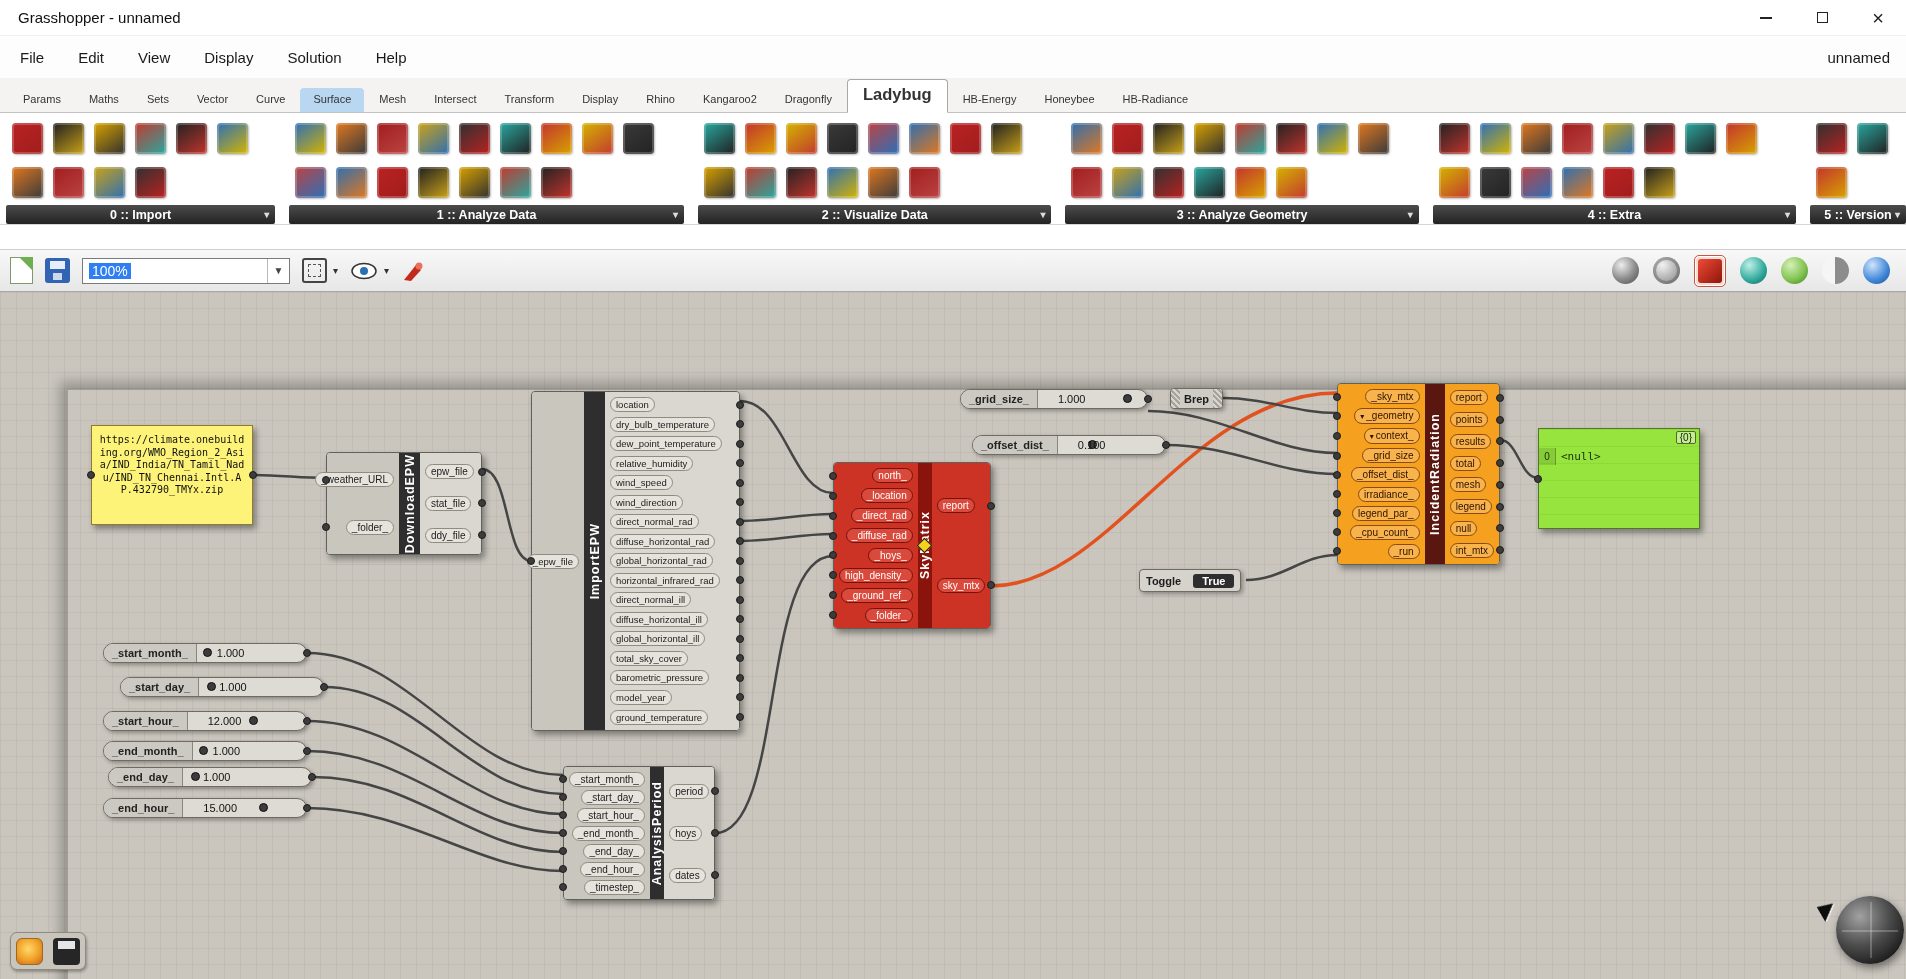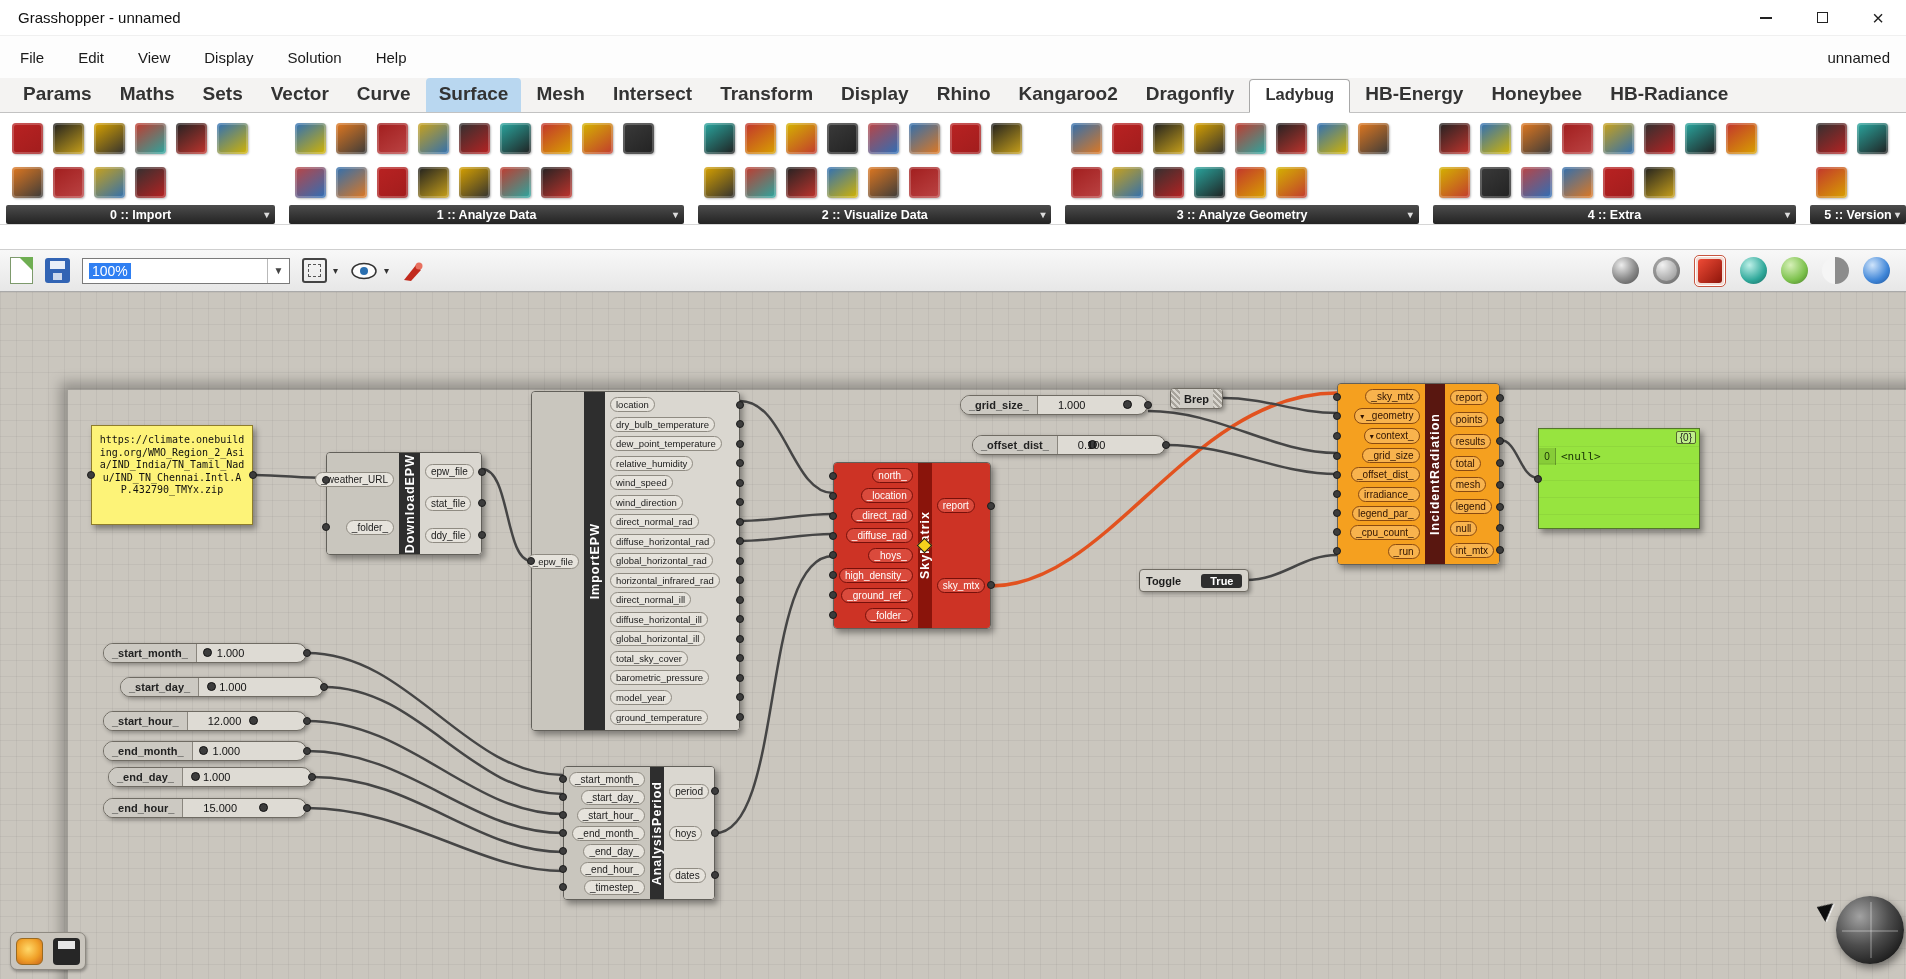--- a/index.html
+++ b/index.html
@@ -15,21 +15,21 @@
   .ic-close { font-size:20px; color:#222; line-height:1; }
 
   
   .menubar { height:42px; background:#fdfdfd; display:flex; align-items:center; }
   .menus { display:flex; margin-left:20px; gap:34px; }
   .menu-item { font-size:15px; color:#1a1a1a; cursor:default; }
   .docname { margin-left:auto; margin-right:16px; font-size:15px; color:#1a1a1a; }
 
   
   .tabbar { height:35px; background:#f4f3f2; display:flex; align-items:flex-end; padding-left:10px; gap:2px; border-bottom:1px solid #c2c2c2; }
-  .tab { font-size:19px; color:#333; padding:5px 13px 7px; border-radius:4px 4px 0 0; white-space:nowrap;font-weight:bold; }
+  .tab { font-size:11px; color:#333; padding:5px 13px 7px; border-radius:4px 4px 0 0; white-space:nowrap; }
   .tab.hover { background:#b9d7f0; }
   .tab.active { background:#ffffff; border:1px solid #a8a8a8; border-bottom:1px solid #fff; margin-bottom:-1px; font-weight:bold; font-size:16.5px; padding:5px 15px 8px; }
 
   
   .ribbon { height:112px; background:#ffffff; display:flex; padding:2px 0 0 6px; gap:14px; border-bottom:1px solid #d6d6d6; }
   .rgroup { display:flex; flex-direction:column;font-weight:bold; }
   .ricons { flex:1; display:flex; flex-wrap:wrap; align-content:space-around; gap:6px 10px; padding:4px 6px; }
   .ricon { width:31px; height:31px; border-radius:4px; box-shadow:inset 0 0 0 2px rgba(255,255,255,.22), 1px 1px 2px rgba(0,0,0,.25); }
   .rlabel { height:19px; background:linear-gradient(#4c4c4c,#232323); color:#fff; font-size:12.5px; display:flex; align-items:center; justify-content:center; border-radius:2px; position:relative; }
   .rlabel .caret { position:absolute; right:6px; font-size:10px; color:#ddd; }
@@ -115,21 +115,21 @@
   .slider { position:absolute; display:flex; height:20px; border:1px solid #6f6b63; border-radius:10px; background:#dedbd4; box-shadow:2px 2px 4px rgba(0,0,0,.32); }
   .slabel { background:#ccc9c2; border-right:1px solid #8a867e; border-radius:10px 0 0 10px; padding:0 8px; font-size:11px; line-height:18px; font-weight:bold; color:#222; white-space:nowrap; }
   .strack { flex:1; position:relative; }
   .sknob { position:absolute; top:50%; width:9px; height:9px; margin-top:-5px; border-radius:50%; background:#3c3c3c; border:1px solid #111; }
   .sval { position:absolute; left:20px; line-height:18px; font-size:11px; font-weight:normal; color:#111; }
   .sgrip { position:absolute; right:-5px; top:50%; margin-top:-4px; width:8px; height:8px; border-radius:50%; background:#3c3c3c; border:1px solid #1d1d1d; }
 
   .capsule { position:absolute; display:flex; align-items:center; justify-content:center; background:#cfccc5; border:1px solid #6f6b63; border-radius:4px; font-size:11px; font-weight:bold; color:#1c1c1c; box-shadow:2px 2px 4px rgba(0,0,0,.32); }
   .capsule .hatch { position:absolute; top:0; bottom:0; width:9px; background:repeating-linear-gradient(45deg,#a8a49c 0 2px,#d8d5ce 2px 4px); }
   .capsule .hatch.l { left:0; border-radius:3px 0 0 3px; } .capsule .hatch.r { right:0; border-radius:0 3px 3px 0; }
-  .toggle { position:absolute; display:flex; align-items:center; gap:20px; height:23px; background:#d6d3cc; border:1px solid #6f6b63; border-radius:4px; padding:0 6px; box-shadow:2px 2px 4px rgba(0,0,0,.32); }
+  .toggle { position:absolute; display:flex; align-items:center; gap:12px; height:23px; background:#d6d3cc; border:1px solid #6f6b63; border-radius:4px; padding:0 6px; box-shadow:2px 2px 4px rgba(0,0,0,.32); }
   .toggle .tlabel { font-size:11px; font-weight:bold; color:#1c1c1c; }
   .toggle .tval { background:#2e2e2e; color:#fff; font-size:11px; font-weight:bold; border-radius:3px; padding:1px 9px; }
 
   
   .blwidget { position:absolute; left:10px; top:640px; width:76px; height:38px; background:#c9c5bd; border:1px solid #8e8a82; border-radius:7px; box-shadow:1px 2px 3px rgba(0,0,0,.3); display:flex; align-items:center; justify-content:space-around; }
   .wfire { width:27px; height:27px; border-radius:6px; background:radial-gradient(circle at 45% 40%, #ffd96a, #f0a028 55%, #c9641a); border:1px solid #9a6a20; }
   .wsave { width:27px; height:27px; border-radius:4px; background:#262626; position:relative; }
   .wsave::before { content:""; position:absolute; left:5px; top:3px; right:5px; height:8px; background:#e6e6e6; }
   .navball { position:absolute; left:1836px; top:604px; width:68px; height:68px; border-radius:50%;
     background:radial-gradient(circle at 35% 30%, #a2a2a2, #4d4d4d 45%, #141414 85%); box-shadow:2px 4px 8px rgba(0,0,0,.45); }
@@ -736,21 +736,21 @@
       </div>
   </div>
   <div class="slider" style="left:103px;top:506px;width:204px;">
     <span class="slabel">_end_hour_</span>
     <div class="strack">
         <span class="sknob" style="left:62%"></span>
         <span class="sval">15.000</span>
         <span class="sgrip"></span>
       </div>
   </div>
-  <div class="slider" style="left:960px;top:103px;width:188px;">
+  <div class="slider" style="left:960px;top:97px;width:188px;">
     <span class="slabel">_grid_size_</span>
     <div class="strack">
         <span class="sknob" style="left:78%"></span>
         <span class="sval">1.000</span>
         <span class="sgrip"></span>
       </div>
   </div>
   <div class="slider" style="left:972px;top:143px;width:194px;">
     <span class="slabel">_offset_dist_</span>
     <div class="strack">

